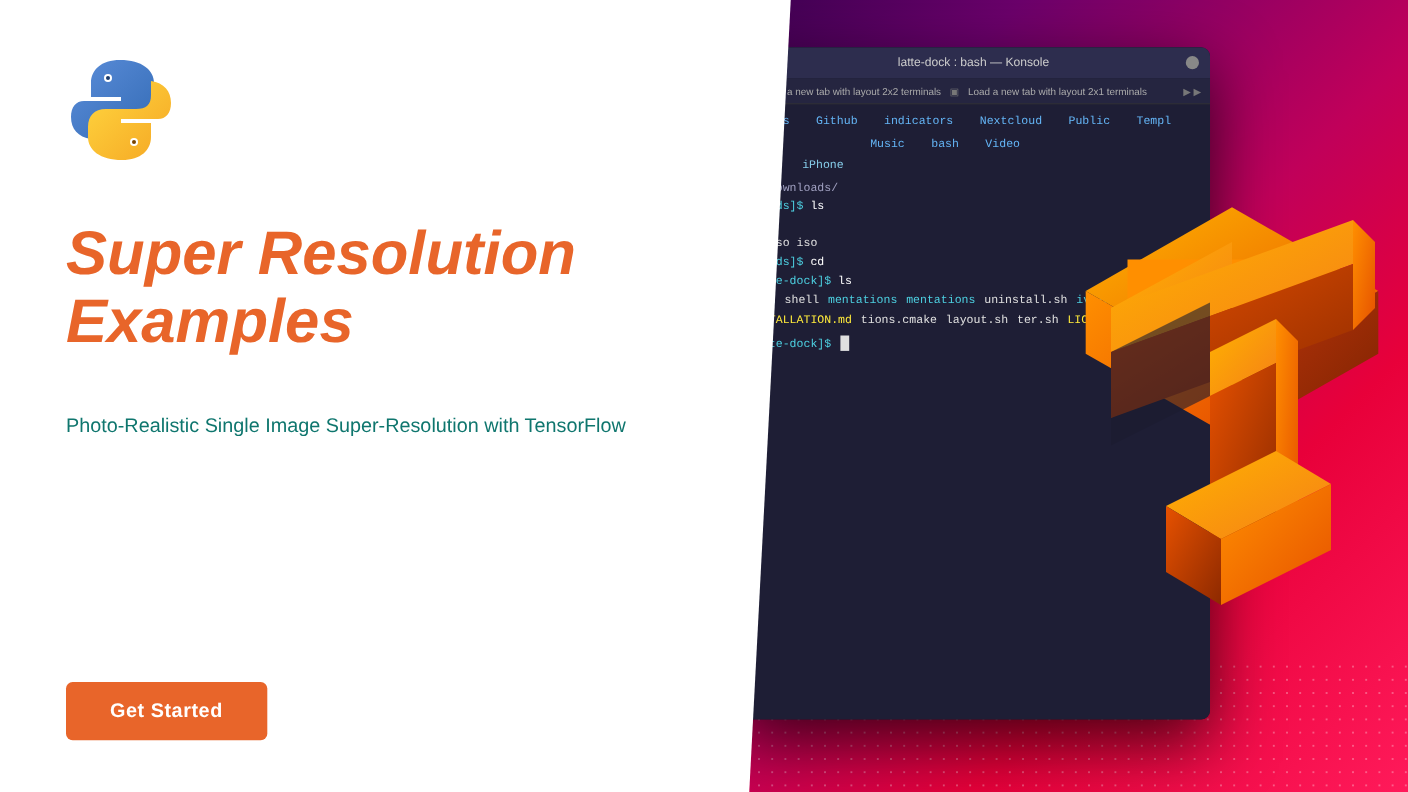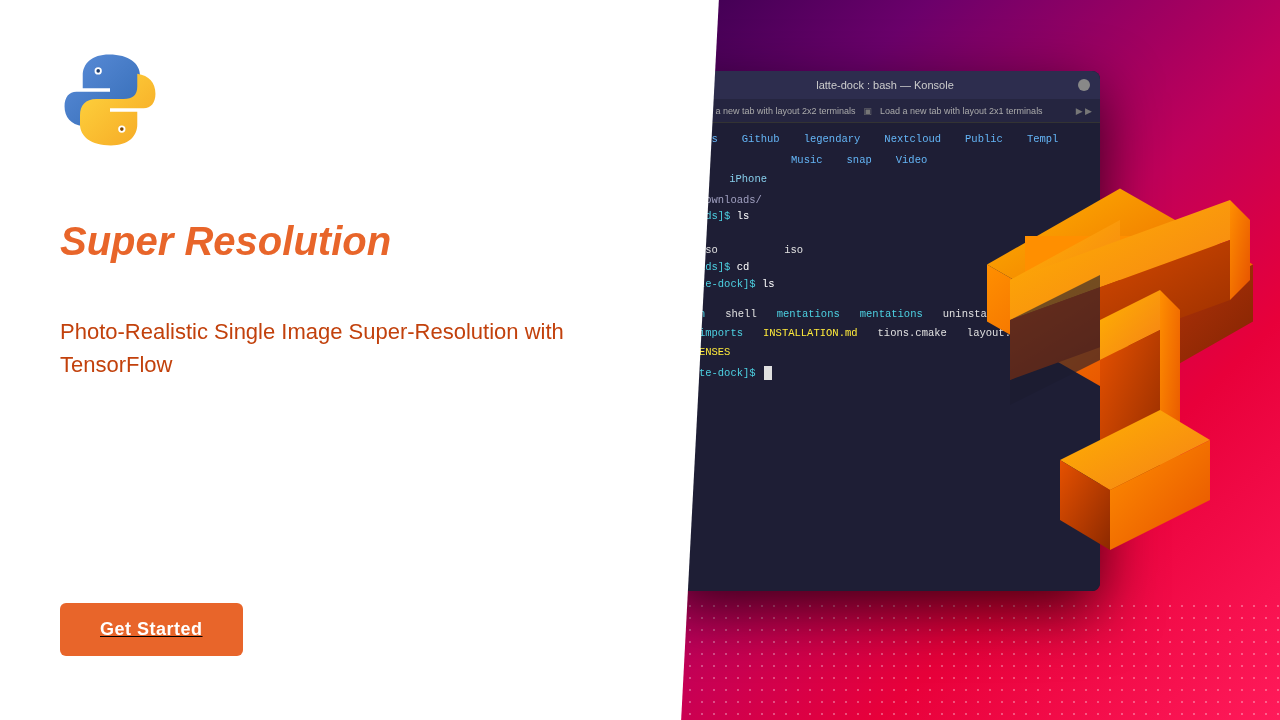--- a/index.html
+++ b/index.html
@@ -26,45 +26,44 @@
 
     .python-logo {
       position: absolute;
       top: 50px;
       left: 60px;
       width: 100px;
       height: 100px;
     }
 
     .main-title {
-      font-size: 40px;
+      font-size: 56px;
       font-weight: 900;
       font-style: italic;
       color: #E8652A;
       line-height: 1.1;
       margin-top: 60px;
       margin-bottom: 24px;
     }
 
     .subtitle {
-      font-size: 22px;
-      color: #c2410c;
+      font-size: 18px;
+      color: #0f766e;
       font-weight: 400;
       line-height: 1.5;
       margin-bottom: 180px;
       margin-top: 28px;
     }
 
     .buttons {
       position: absolute;
-      bottom: 64px;
+      bottom: 47px;
       left: 60px;
       display: flex;
       gap: 40px;
-      text-decoration: underline;
     }
 
     .btn {
       background: #E8652A;
       color: #fff;
       border: none;
       border-radius: 6px;
       padding: 16px 40px;
       font-size: 18px;
       font-weight: 600;
@@ -101,24 +100,24 @@
       left: 0;
       right: 0;
       height: 120px;
       background-image: radial-gradient(circle, rgba(255,255,255,0.3) 1px, transparent 1px);
       background-size: 12px 12px;
     }
 
     
     .konsole-window {
       position: absolute;
-      top: 71px;
+      top: 43px;
       left: 10px;
       width: 430px;
-      height: 520px;
+      height: 611px;
       background: #1a1a2e;
       border-radius: 8px;
       overflow: hidden;
       box-shadow: 0 20px 60px rgba(0,0,0,0.7);
       z-index: 3;
     }
 
     .konsole-titlebar {
       background: #2d2d4e;
       height: 28px;
@@ -230,20 +229,21 @@
 
       <path d="M56 105 C75 105 85 95 85 82 L85 68 L55 68 L55 64 L92 64 C100 64 105 58 105 48 C105 36 98 28 85 26 L85 40 C85 50 80 54 70 54 L40 54 C28 54 22 61 22 72 L22 82 C22 95 34 105 56 105 Z" fill="url(#yellowGrad)"></path>
 
       <circle cx="68" cy="87" r="4" fill="#fff"></circle>
       <circle cx="68" cy="87" r="2" fill="#7a4400"></circle>
     </svg>
   </div>
 
   <div class="main-title">
     <span>Super Resolution</span><br>
+    <span>Examples</span>
   </div>
 
   <p class="subtitle">Photo-Realistic Single Image Super-Resolution with TensorFlow</p>
 
   <div class="buttons">
     <button class="btn">Get Started</button>
   </div>
 </div>
 
 <div class="right-panel">
@@ -259,55 +259,55 @@
       <span class="konsole-tab-text">Load a new tab with layout 2x2 terminals</span>
       <span class="konsole-tab-icon">▣</span>
       <span class="konsole-tab-text">Load a new tab with layout 2x1 terminals</span>
       <span style="margin-left:auto; color:#777; font-size:9px;">▶ ▶</span>
     </div>
     <div class="konsole-body">
 
       <div class="dir-listing">
         <span class="dir-item folder">nloads</span>
         <span class="dir-item folder">Github</span>
-        <span class="dir-item folder">legendary</span>
+        <span class="dir-item folder">indicators</span>
         <span class="dir-item folder">Nextcloud</span>
         <span class="dir-item folder">Public</span>
         <span class="dir-item folder">Templ</span>
       </div>
 
       <div class="dir-listing">
         <span class="dir-item folder">ooks</span>
         <span class="dir-item folder" style="color:#87ceeb;margin-top:19px;">iPhone</span>
         <span class="dir-item folder">Music</span>
-        <span class="dir-item folder">snap</span>
+        <span class="dir-item folder">bash</span>
         <span class="dir-item folder">Video</span>
       </div>
 
       <div style="margin-top:4px;">
         <div>
           <span class="cmd-prompt">cd Downloads/</span>
         </div>
         <div>
           <span class="file-cyan">nloads]$</span><span class="cmd-text"> ls</span>
         </div>
         <div style="display:flex; gap:20px;">
           <span class="file-cyan">Scr</span>
         </div>
         <div>
           <span class="file-white">84.iso</span>
-          <span class="file-white" style="margin-left:60px;">iso</span>
+          <span class="file-white" style="">iso</span>
         </div>
         <div>
           <span class="file-cyan">nloads]$</span><span class="cmd-text"> cd</span>
         </div>
         <div>
           <span class="file-cyan">latte-dock]$</span><span class="cmd-text"> ls</span>
         </div>
-        <div style="display:flex; flex-wrap:wrap; gap:2px 20px; margin-top:14px;">
+        <div style="display:flex; flex-wrap:wrap; gap:2px 8px; margin-top:1px;">
           <span class="file-cyan">icon</span>
           <span class="file-white">shell</span>
           <span class="file-cyan">mentations</span>
           <span class="file-cyan">mentations</span>
           <span class="file-white">uninstall.sh</span>
           <span class="file-cyan">iveimports</span>
           <span class="file-yellow">INSTALLATION.md</span>
           <span class="file-white">tions.cmake</span>
           <span class="file-white">layout.sh</span>
           <span class="file-white">ter.sh</span>

